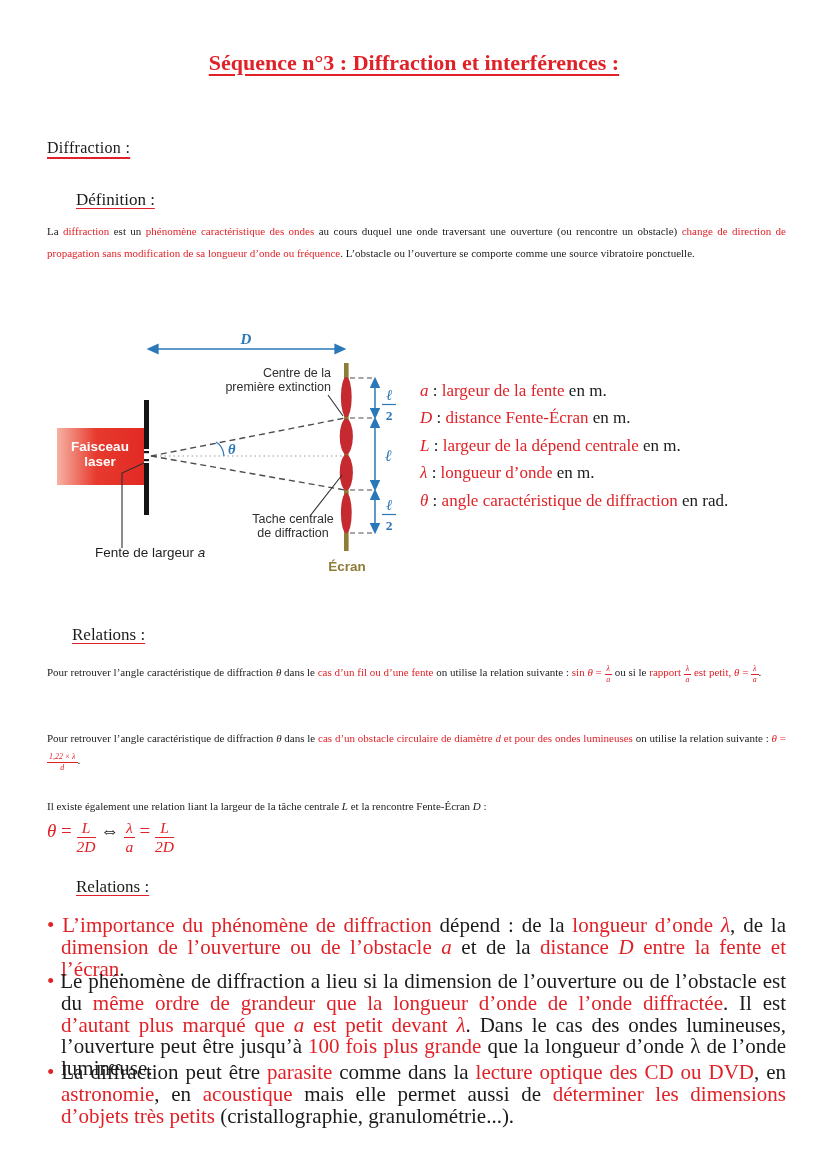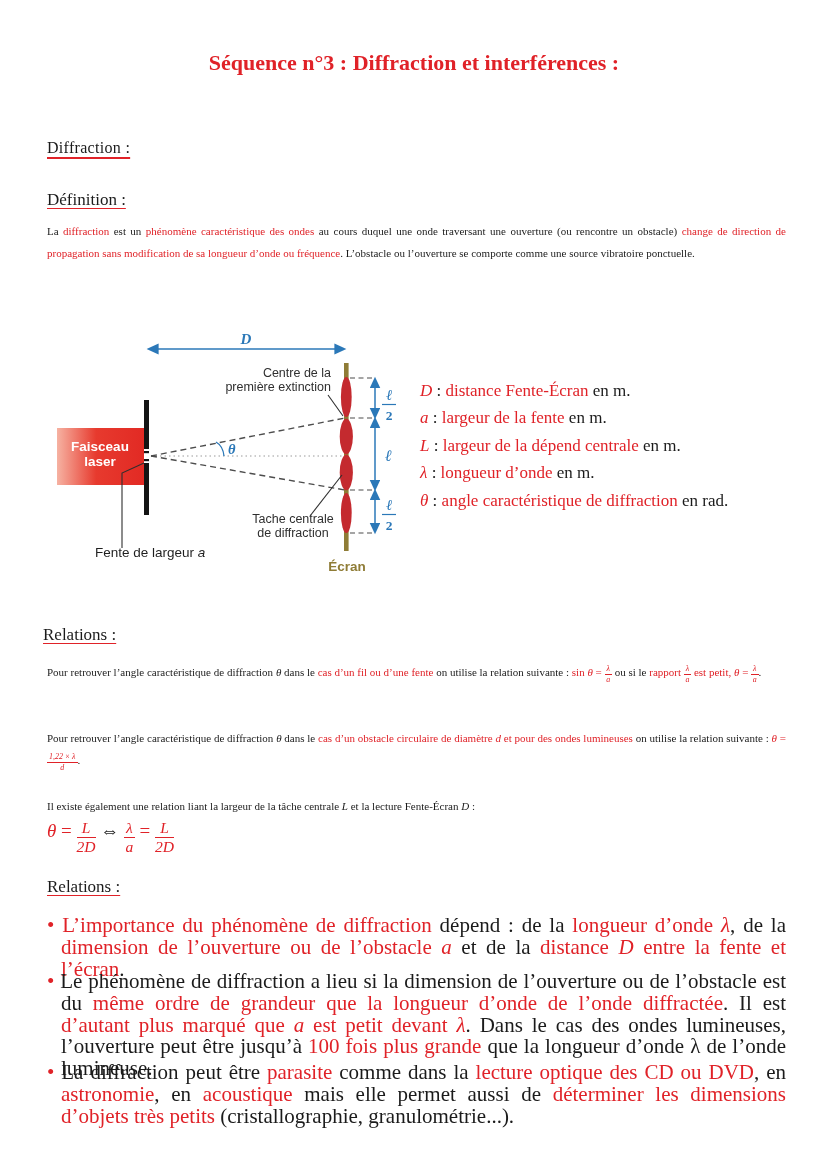--- a/index.html
+++ b/index.html
@@ -13,31 +13,31 @@
   html,body{background:#ffffff}
   .page{
     position:relative;width:828px;height:1171px;background:#ffffff;
     font-family:"Liberation Serif","DejaVu Serif",serif;color:var(--ink);
     overflow:hidden;margin:0 auto;
   }
   .abs{position:absolute}
   .title{
     position:absolute;top:50px;left:0;width:100%;text-align:center;
     font-size:22px;font-weight:bold;color:var(--red);
-    text-decoration-thickness:1.5px;text-underline-offset:4px;
+    text-decoration:underline;text-decoration-thickness:1.5px;text-underline-offset:4px;
   }
   .h1{
     font-size:16px;letter-spacing:.3px;
     text-decoration:underline;text-decoration-color:var(--red);
     text-decoration-thickness:1.5px;text-underline-offset:4px;
   }
   .h2{
     font-size:17px;
     text-decoration:underline;text-decoration-color:var(--red);
-    text-decoration-thickness:1.3px;text-underline-offset:3px;
+    text-decoration-thickness:1.3px;text-underline-offset:3px;margin-left:29px;
   }
   .para{font-size:11px;line-height:21.8px;text-align:justify;width:739px}
   .bullet{font-size:21px;line-height:21.8px;text-align:justify;width:739px;padding-left:14px;text-indent:-14px}
   .red{color:var(--red)}
   .it{font-style:italic}
   .frac{
     display:inline-block;vertical-align:-0.75em;text-align:center;
     font-style:italic;font-size:0.72em;line-height:1.08;
   }
   .frac .n{display:block;border-bottom:1px solid currentColor;padding:0 2px}
@@ -126,32 +126,32 @@
     <text x="253" y="190" text-anchor="middle" font-family="Liberation Sans, DejaVu Sans, sans-serif" font-size="12.5" fill="#2f2f2f">Tache centrale</text>
     <text x="253" y="204" text-anchor="middle" font-family="Liberation Sans, DejaVu Sans, sans-serif" font-size="12.5" fill="#2f2f2f">de diffraction</text>
 
     <text x="307" y="238" text-anchor="middle" font-family="Liberation Sans, DejaVu Sans, sans-serif" font-size="13.5" font-weight="bold" fill="#8f7c36">Écran</text>
 
     <polyline points="82,215 82,140 104,130" fill="none" stroke="#2f2f2f" stroke-width="1.1"></polyline>
     <text x="55" y="224" font-family="Liberation Sans, DejaVu Sans, sans-serif" font-size="13.5" fill="#1f1f1f"><tspan>Fente de largeur </tspan><tspan font-style="italic">a</tspan></text>
   </svg>
 
   <div class="legend abs" style="left:420px;top:377px">
+    <div><span class="red it">a</span><span> : </span><span class="red">largeur de la fente</span><span> en m.</span></div>
     <div><span class="red it">D</span><span> : </span><span class="red">distance Fente-Écran</span><span> en m.</span></div>
-    <div><span class="red it">a</span><span> : </span><span class="red">largeur de la fente</span><span> en m.</span></div>
     <div><span class="red it">L</span><span> : </span><span class="red">largeur de la dépend centrale</span><span> en m.</span></div>
     <div><span class="red it">λ</span><span> : </span><span class="red">longueur d’onde</span><span> en m.</span></div>
     <div><span class="red it">θ</span><span> : </span><span class="red">angle caractéristique de diffraction</span><span> en rad.</span></div>
   </div>
 
   <div class="h2 abs" style="left:43px;top:625px">Relations :</div>
 
   <div class="para abs" style="left:47px;top:662px"><span>Pour retrouver l’angle caractéristique de diffraction </span><span class="it">θ</span><span> dans le </span><span class="red">cas d’un fil ou d’une fente</span><span> on utilise la relation suivante : </span><span class="red">sin </span><span class="red it">θ</span><span class="red"> = </span><span class="frac red"><span class="n">λ</span><span class="d">a</span></span><span> ou si le </span><span class="red">rapport </span><span class="frac red"><span class="n">λ</span><span class="d">a</span></span><span class="red"> est petit, </span><span class="red it">θ</span><span class="red"> = </span><span class="frac red"><span class="n">λ</span><span class="d">a</span></span><span>.</span></div>
   <div class="para abs" style="left:47px;top:728px"><span>Pour retrouver l’angle caractéristique de diffraction </span><span class="it">θ</span><span> dans le </span><span class="red">cas d’un obstacle circulaire de diamètre </span><span class="red it">d</span><span class="red"> et pour des ondes lumineuses</span><span> on utilise la relation suivante : </span><span class="red it">θ</span><span class="red"> = </span><span class="frac red"><span class="n">1,22 × λ</span><span class="d">d</span></span><span>.</span></div>
-  <div class="para abs" style="left:47px;top:796px"><span>Il existe également une relation liant la largeur de la tâche centrale </span><span class="it">L</span><span> et la lecture Fente-Écran </span><span class="it">D</span><span> :</span></div>
+  <div class="para abs" style="left:47px;top:796px"><span>Il existe également une relation liant la largeur de la tâche centrale </span><span class="it">L</span><span> et la rencontre Fente-Écran </span><span class="it">D</span><span> :</span></div>
   <div class="formula abs" style="left:47px;top:820px"><span class="red it">θ</span><span class="red"> = </span><span class="frac red"><span class="n">L</span><span class="d">2D</span></span><span>  ⇔  </span><span class="frac red"><span class="n">λ</span><span class="d">a</span></span><span class="red"> = </span><span class="frac red"><span class="n">L</span><span class="d">2D</span></span></div>
 
   <div class="h2 abs" style="left:47px;top:877px">Relations :</div>
 
   <div class="bullet abs" style="left:47px;top:915px"><span class="red">• </span><span class="red">L’importance du phénomène de diffraction</span><span> dépend : de la </span><span class="red">longueur d’onde </span><span class="red it">λ</span><span>, de la </span><span class="red">dimension de l’ouverture ou de l’obstacle </span><span class="red it">a</span><span> et de la </span><span class="red">distance </span><span class="red it">D</span><span class="red"> entre la fente et l’écran</span><span>.</span></div>
   <div class="bullet abs" style="left:47px;top:971px"><span class="red">• </span><span>Le phénomène de diffraction a lieu si la dimension de l’ouverture ou de l’obstacle est du </span><span class="red">même ordre de grandeur que la longueur d’onde de l’onde diffractée</span><span>. Il est </span><span class="red">d’autant plus marqué que </span><span class="red it">a</span><span class="red"> est petit devant </span><span class="red it">λ</span><span>. Dans le cas des ondes lumineuses, l’ouverture peut être jusqu’à </span><span class="red">100 fois plus grande</span><span> que la longueur d’onde λ de l’onde lumineuse.</span></div>
   <div class="bullet abs" style="left:47px;top:1062px"><span class="red">• </span><span>La diffraction peut être </span><span class="red">parasite</span><span> comme dans la </span><span class="red">lecture optique des CD ou DVD</span><span>, en </span><span class="red">astronomie</span><span>, en </span><span class="red">acoustique</span><span> mais elle permet aussi de </span><span class="red">déterminer les dimensions d’objets très petits</span><span> (cristallographie, granulométrie...).</span></div>
 
 </div>
 

